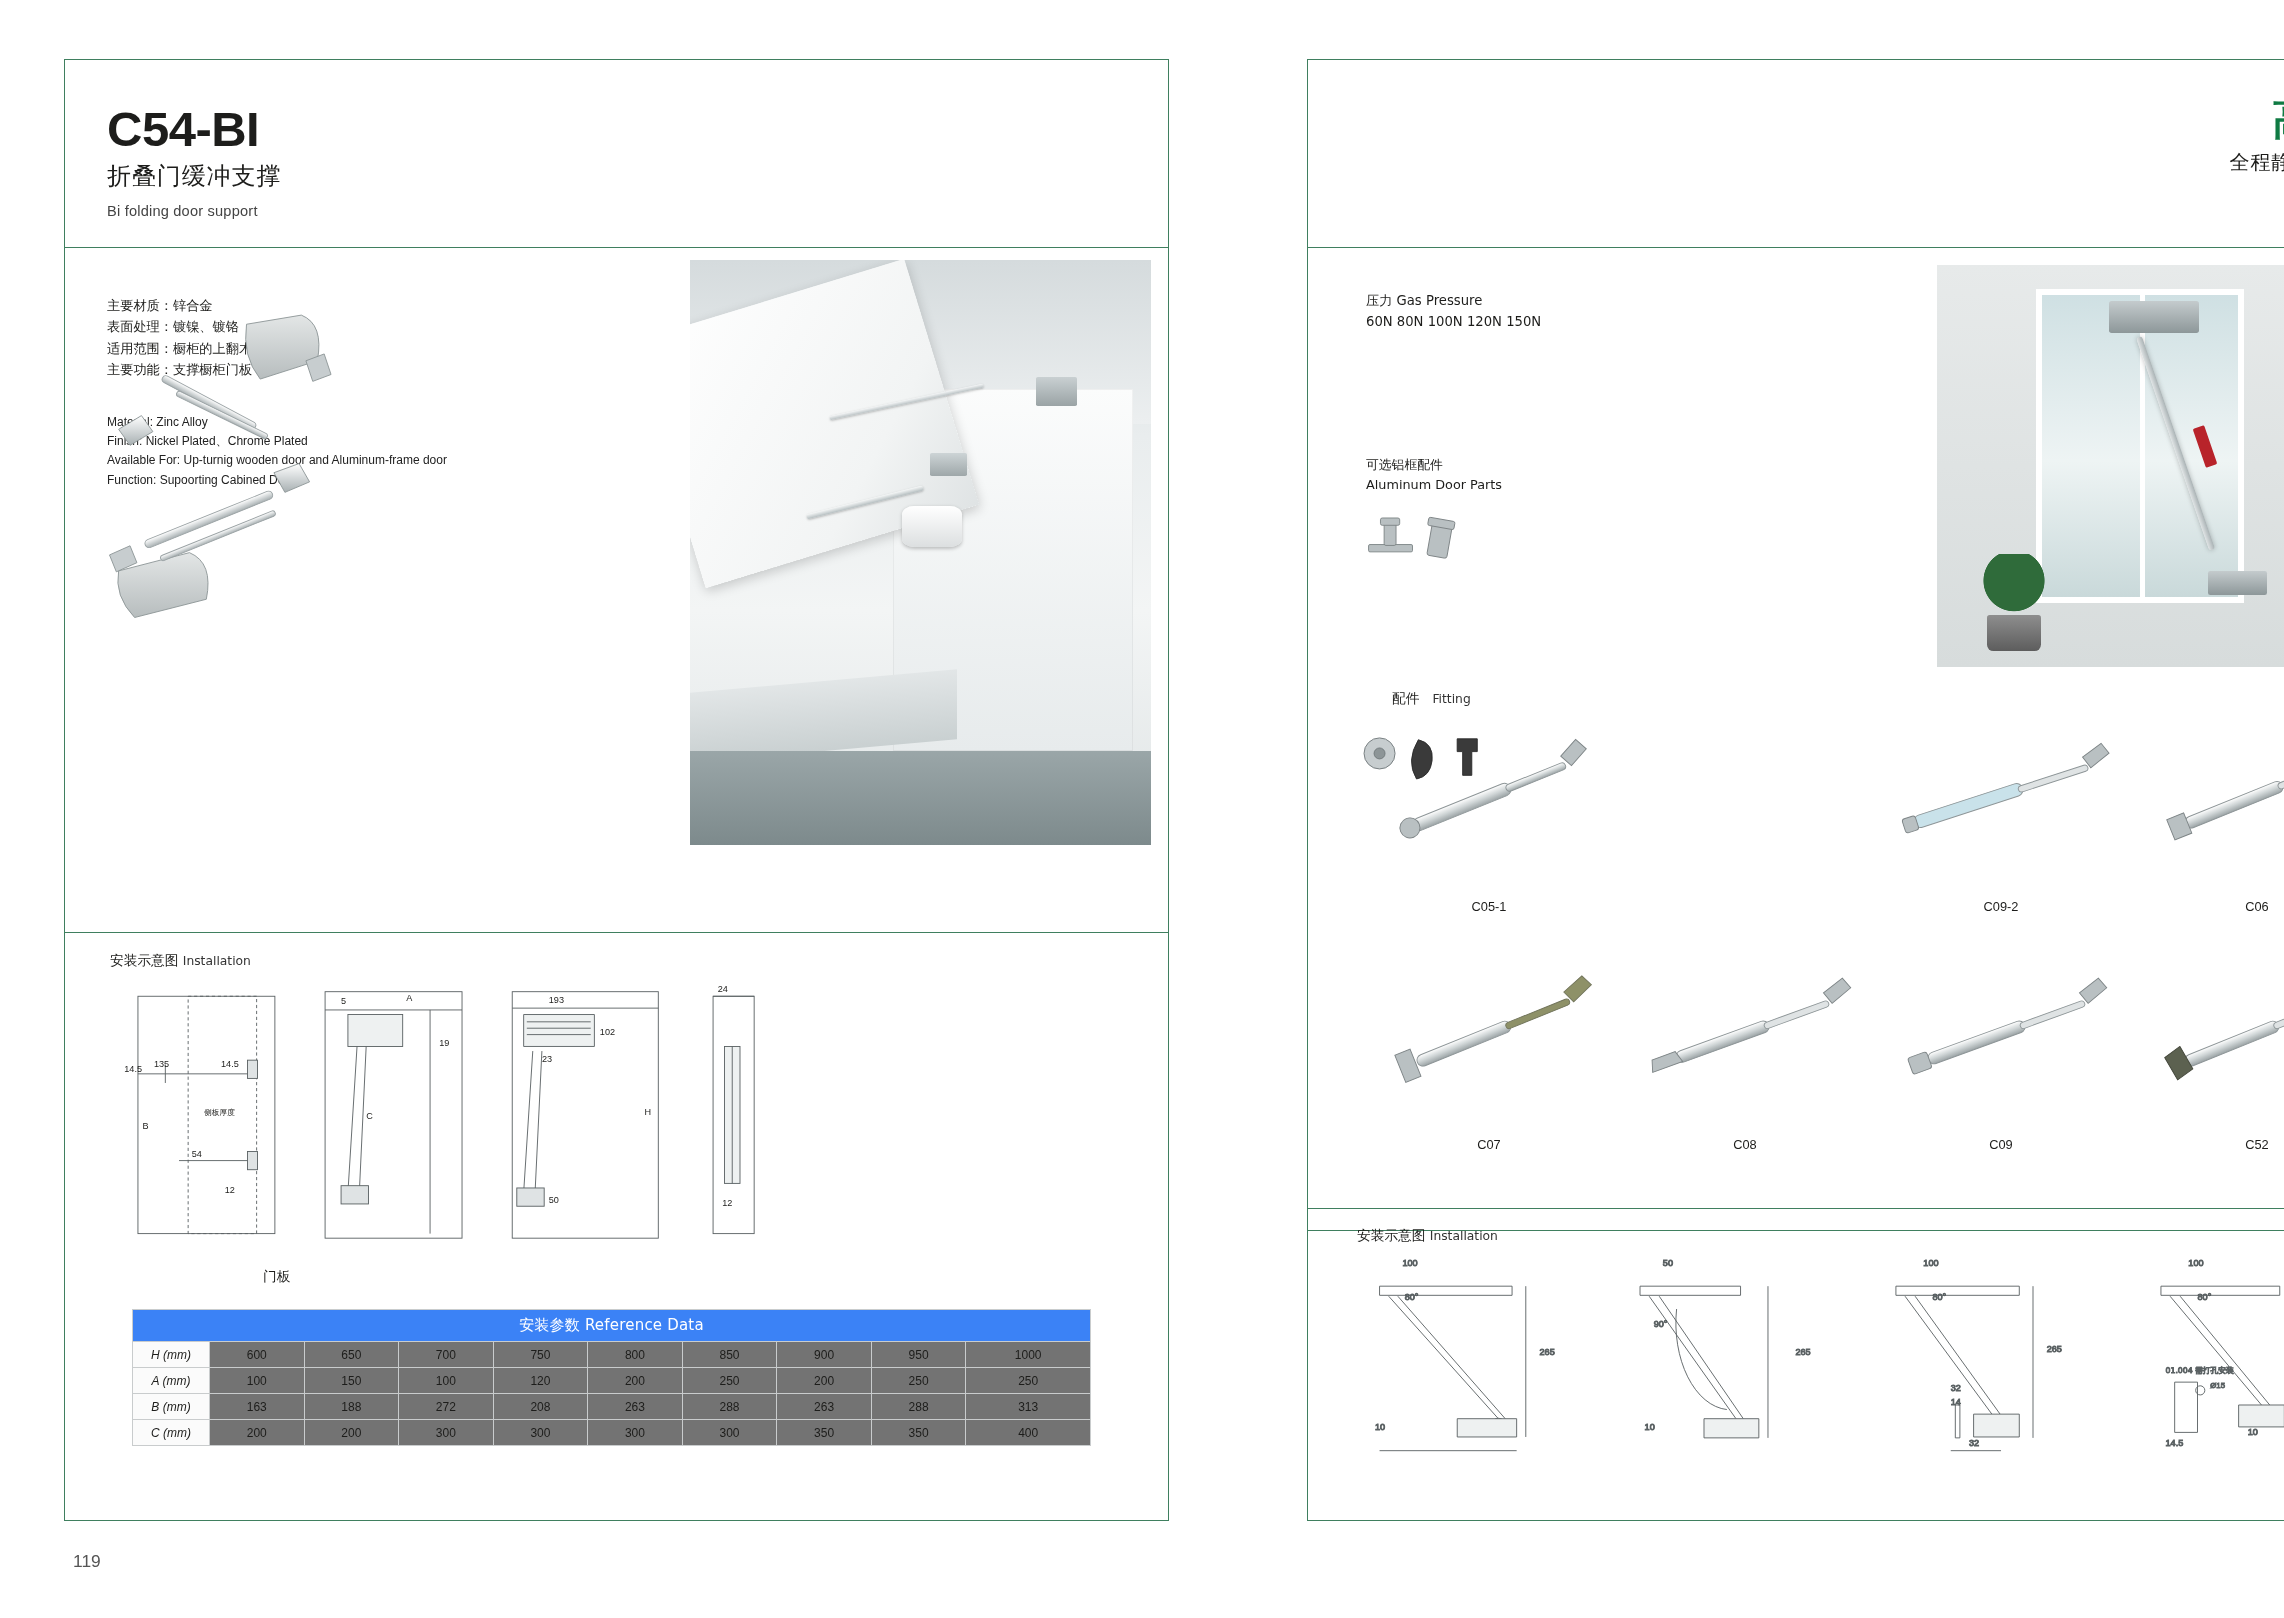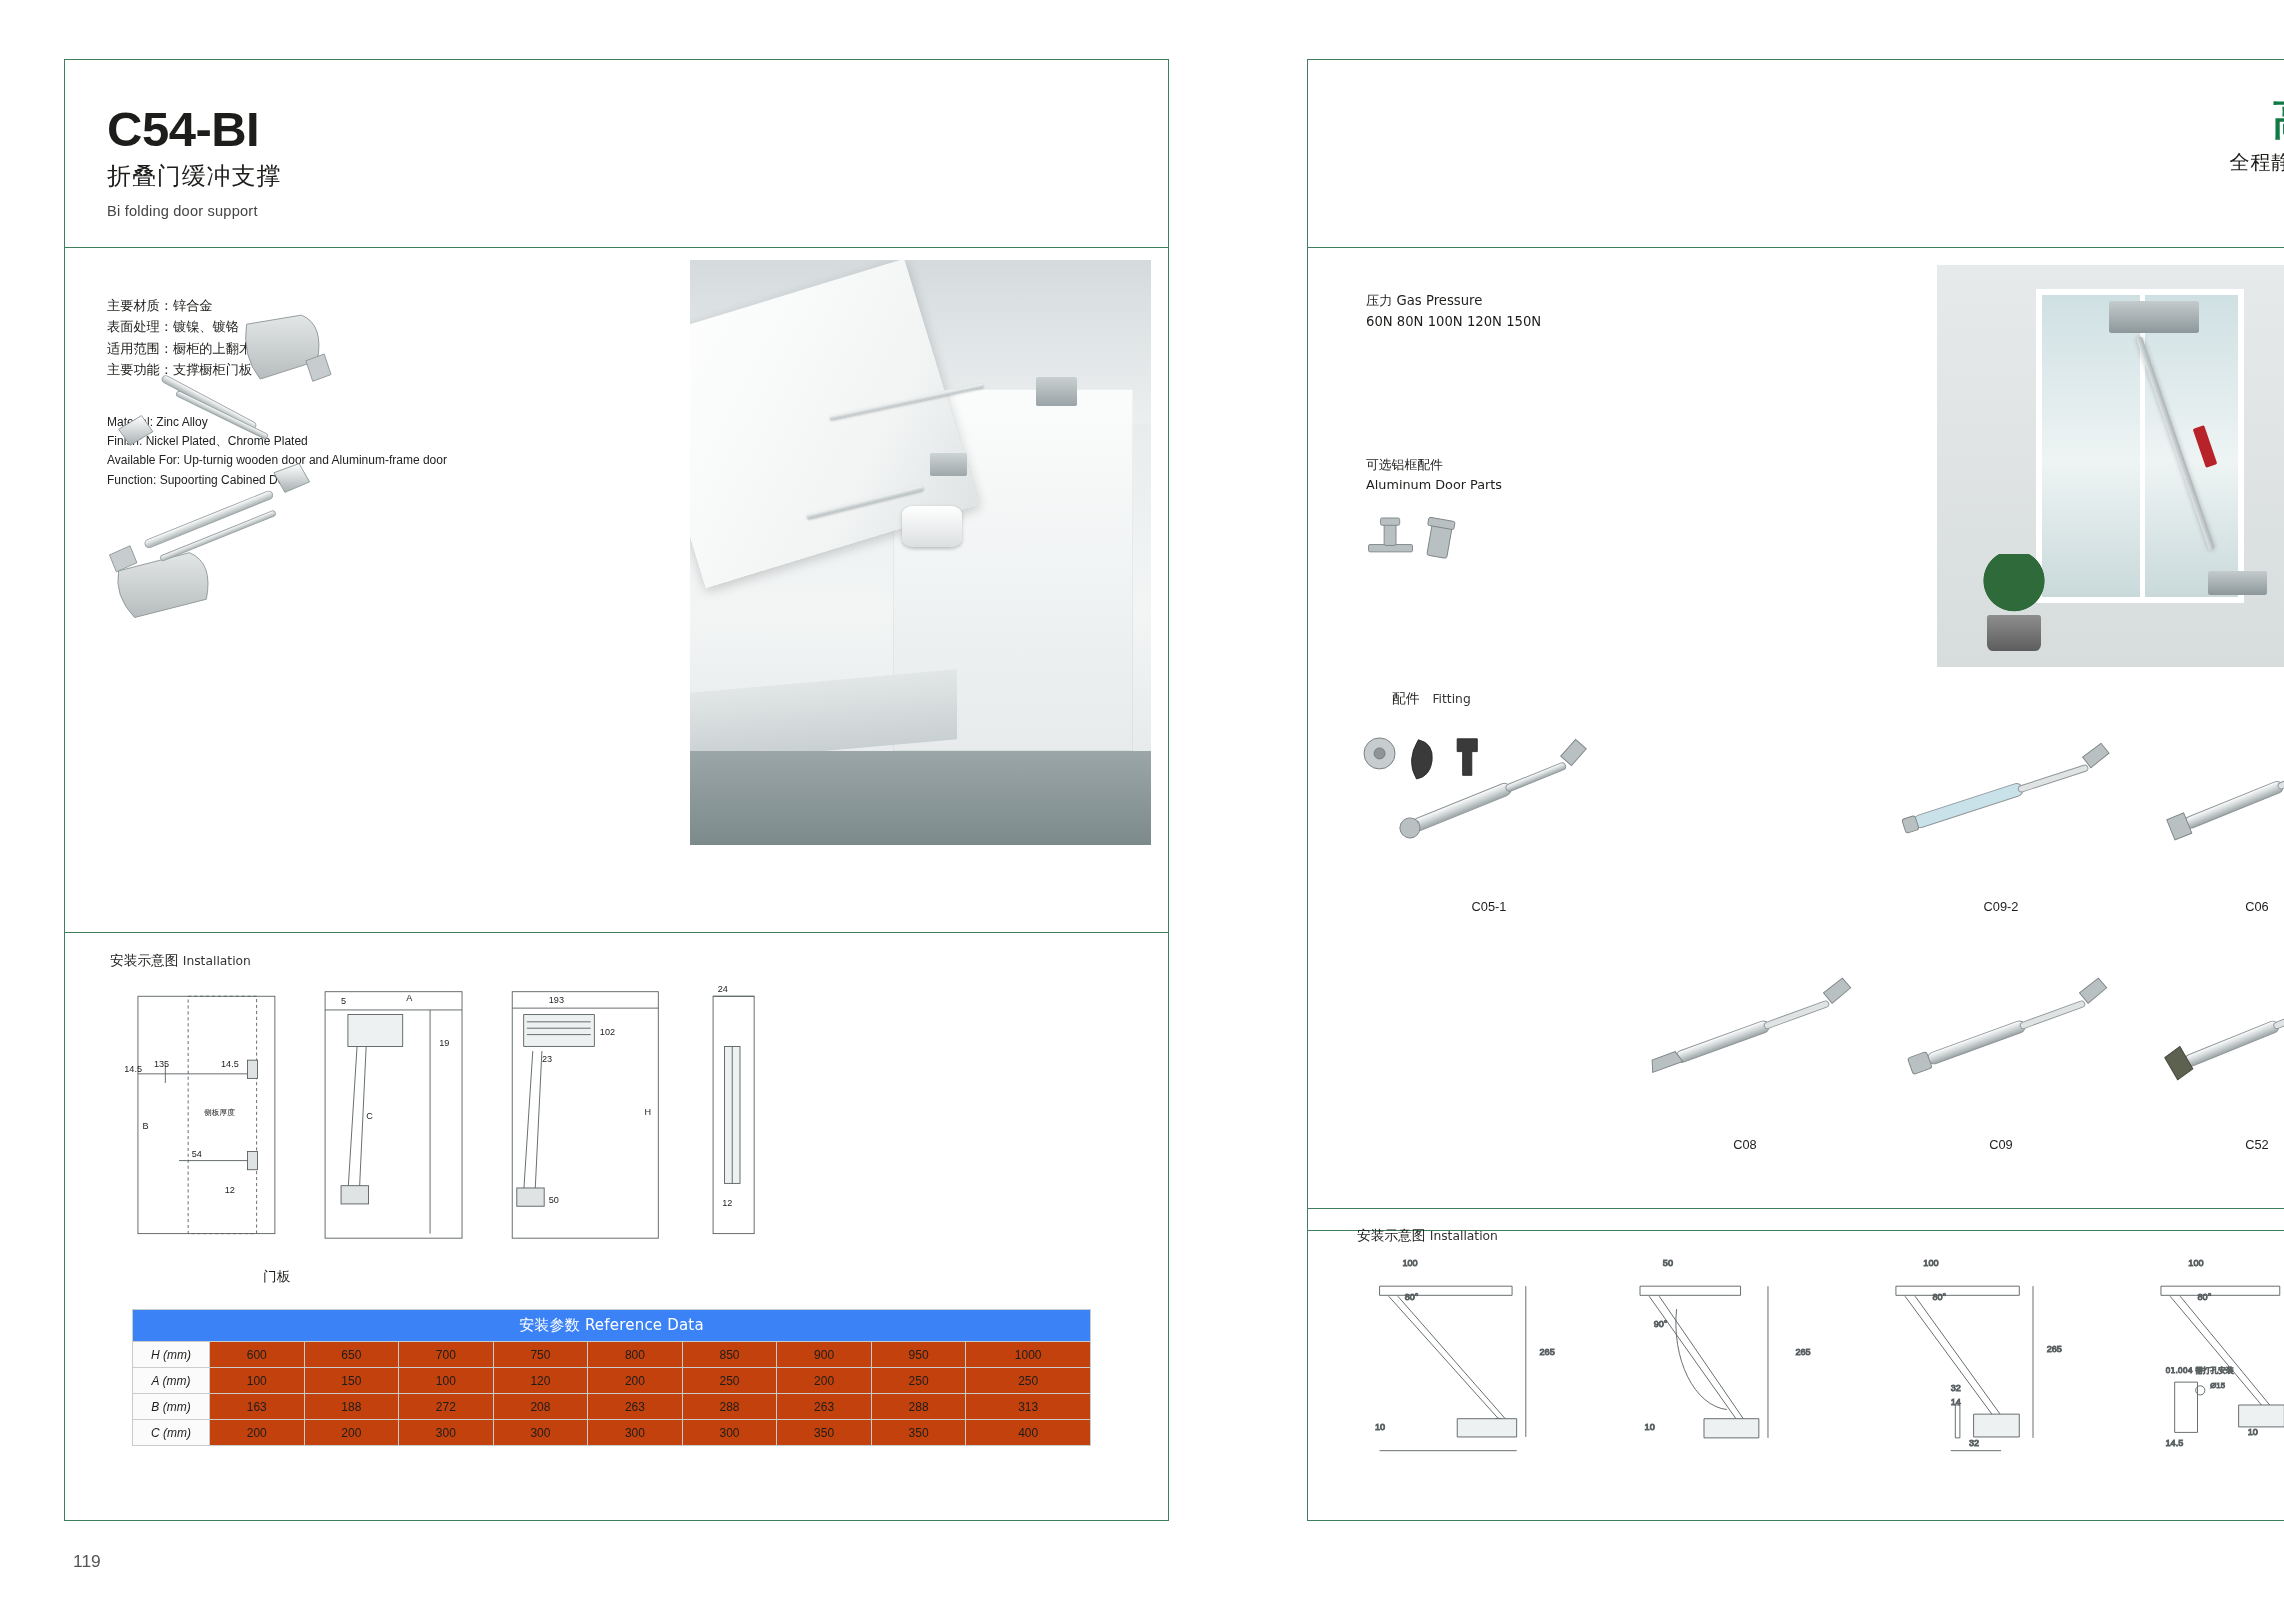--- a/index.html
+++ b/index.html
@@ -115,21 +115,21 @@
   }
 
   .table-wrap { position:absolute; left:132px; top:1309px; width:959px; }
   table { border-collapse:collapse; width:100%; }
   .tbl-title {
     background:#3b82f6; color:#ffffff; font-size:15px; font-weight:normal;
     text-align:center; padding:6px 0; letter-spacing:0.2px;
   }
   td {
     border:0.5px solid #c9cccd; font-size:12px; text-align:center;
-    padding:5.5px 0; background:#c2410c; color:#1d1d1b;
+    padding:5.5px 0; background:#737373; color:#1d1d1b;
   }
   td.rowhead { width:77px; background:#fbfbfb;font-style:italic; }
 
   .folio-left { position:absolute; left:73px; top:1551px; font-size:17.4px; color:#555; }
 
   
   .r-frame-top {
     position:absolute; left:46px; top:59px; width:1105px; height:1172px;
     border:1.4px solid #3f7f5f;
   }
@@ -510,20 +510,31 @@
       <g transform="rotate(-22 260 180)">
         <rect x="90" y="168" width="230" height="26" rx="13" fill="url(#g1)" stroke="#8d9597" stroke-width="2"></rect>
         <rect x="310" y="174" width="140" height="14" rx="7" fill="#dfe3e4" stroke="#8d9597" stroke-width="2"></rect>
         <path d="M56 156 h40 v48 h-40 Z" fill="#b9c0c2" stroke="#7d8486" stroke-width="2"></path>
         <path d="M448 156 l46 -18 l12 26 l-46 20 Z" fill="#b9c0c2" stroke="#7d8486" stroke-width="2"></path>
       </g>
     </svg>
     <div class="fit-cap">C06</div>
   </div>
 
+  <div class="fit-cell" style="left:27px; top:238px;">
+    <svg width="238" height="164" viewBox="0 0 520 360">
+      <g transform="rotate(-22 260 180)">
+        <rect x="90" y="168" width="220" height="26" rx="13" fill="url(#g1)" stroke="#8d9597" stroke-width="2"></rect>
+        <rect x="300" y="174" width="150" height="14" rx="7" fill="#8e9168" stroke="#70735a" stroke-width="2"></rect>
+        <path d="M50 148 h36 v64 h-36 Z" fill="#b9c0c2" stroke="#7d8486" stroke-width="2"></path>
+        <path d="M446 158 l50 -18 l12 26 l-50 20 Z" fill="#8e9168" stroke="#70735a" stroke-width="2"></path>
+      </g>
+    </svg>
+    <div class="fit-cap">C07</div>
+  </div>
 
   <div class="fit-cell" style="left:283px; top:238px;">
     <svg width="238" height="164" viewBox="0 0 520 360">
       <g transform="rotate(-20 260 180)">
         <rect x="100" y="168" width="215" height="26" rx="13" fill="url(#g1)" stroke="#8d9597" stroke-width="2"></rect>
         <rect x="305" y="174" width="150" height="14" rx="7" fill="#dfe3e4" stroke="#8d9597" stroke-width="2"></rect>
         <path d="M40 192 h70 l-8 -26 h-54 Z" fill="#b9c0c2" stroke="#7d8486" stroke-width="2"></path>
         <path d="M452 156 l50 -16 l10 26 l-50 18 Z" fill="#b9c0c2" stroke="#7d8486" stroke-width="2"></path>
       </g>
     </svg>

